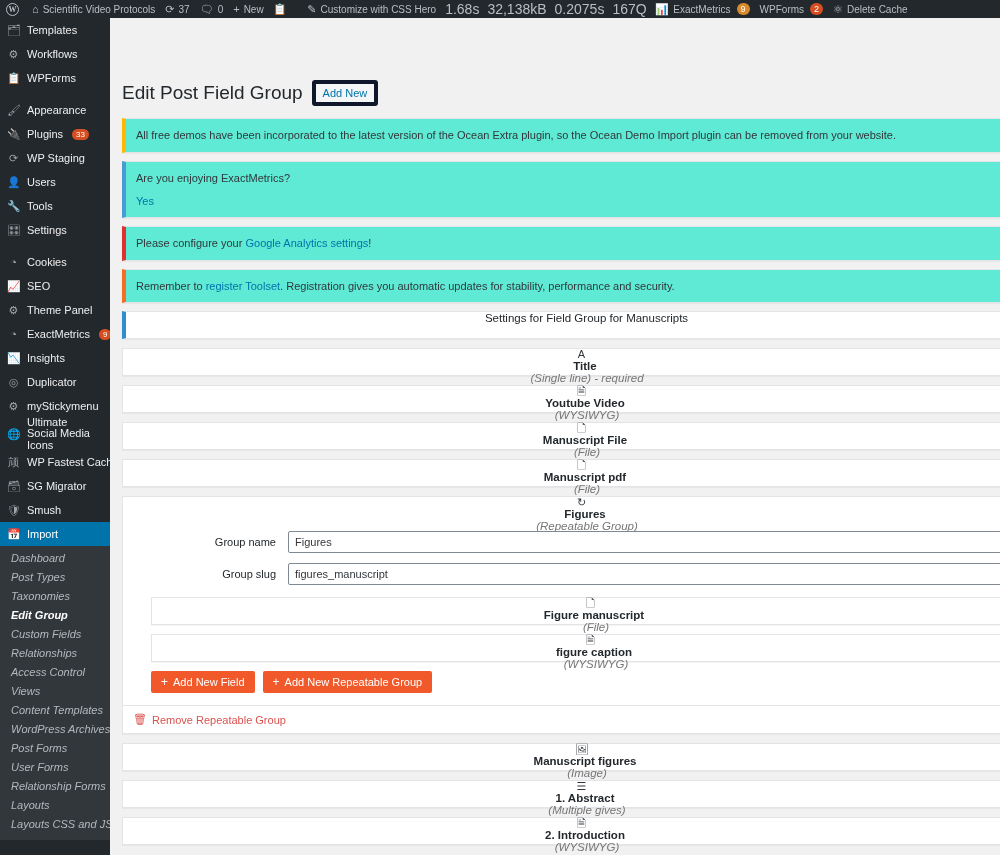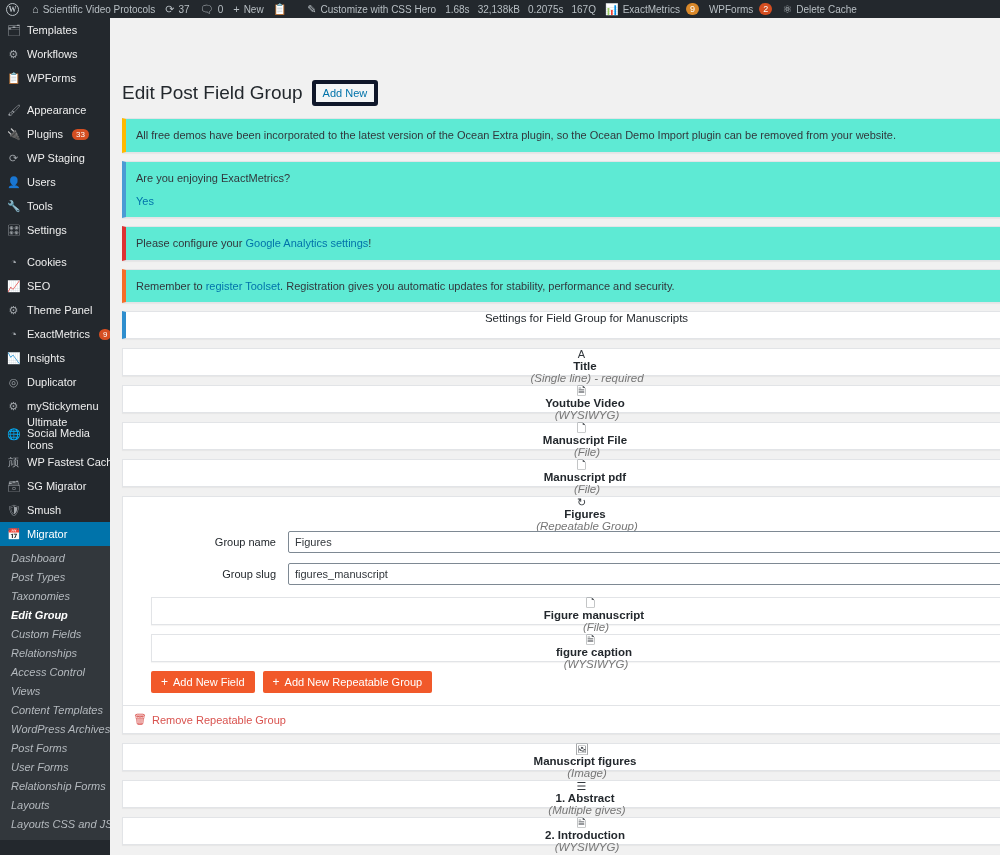--- a/index.html
+++ b/index.html
@@ -39,21 +39,21 @@
     content: "W"; position: absolute; left: 50%; top: 50%;
     transform: translate(-50%,-50%); font-size: 8px; color: #b8bfc4;
     font-family: "Liberation Serif", serif; font-weight: bold;
   }
   .ab-count {
     display:inline-block; background:#d54e21; color:#fff;
     border-radius: 8px; padding: 0 4px; font-size: 9px; line-height: 12px;
     min-width: 12px; text-align:center; margin-left:2px;
   }
   .ab-count.amber { background:#d9882a; }
-  .ab-perf { padding: 0 4px; color:#b8bfc4; font-size:10px; }
+  .ab-perf { padding: 0 4px; color:#b8bfc4; font-size:14px; }
   .ab-sep { width: 10px; }
 
   
   #adminmenu {
     position: absolute; top: 18px; left: 0;
     width: 110px; height: 837px;
     background: #23282d;
     overflow: hidden;
     z-index: 40;
   }
@@ -324,21 +324,21 @@
       <div class="menu-item">
         <span class="mi-icon">🗃</span>
         <span class="mi-label">SG Migrator</span>
       </div>
       <div class="menu-item">
         <span class="mi-icon">🛡</span>
         <span class="mi-label">Smush</span>
       </div>
       <div class="menu-item current">
         <span class="mi-icon">📅</span>
-        <span class="mi-label">Migrator</span>
+        <span class="mi-label">Import</span>
       </div>
     </div>
   <div class="submenu" id="submenu-items">
       <a class="sub-item">Dashboard</a>
       <a class="sub-item">Post Types</a>
       <a class="sub-item">Taxonomies</a>
       <a class="sub-item current">Edit Group</a>
       <a class="sub-item">Custom Fields</a>
       <a class="sub-item">Relationships</a>
       <a class="sub-item">Access Control</a>

